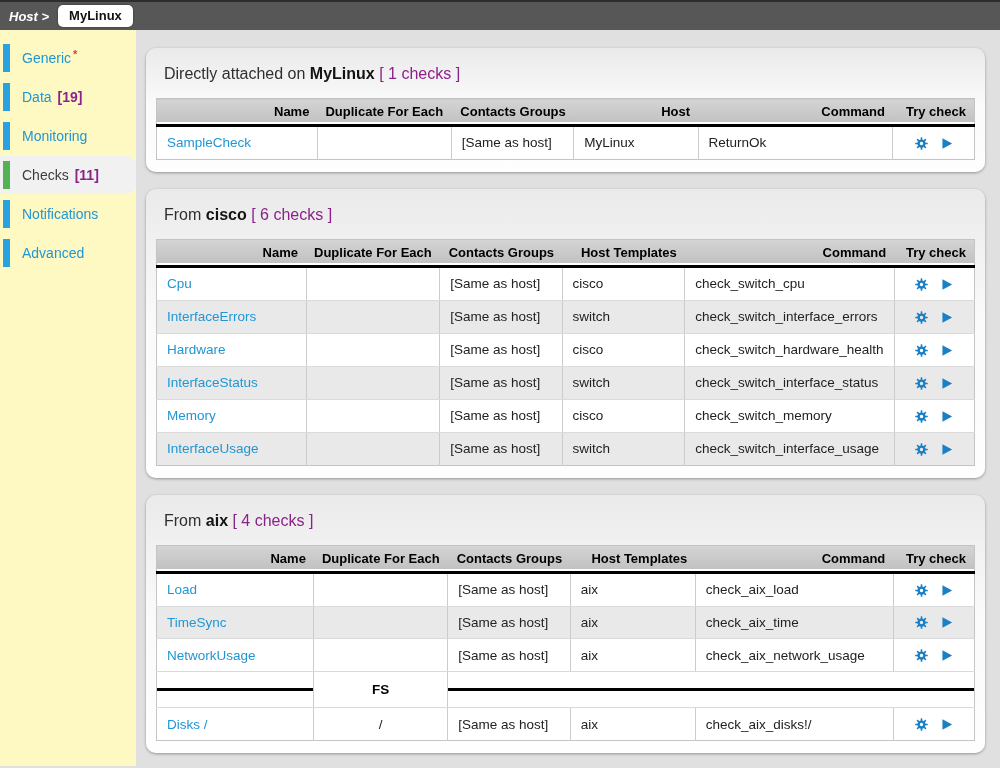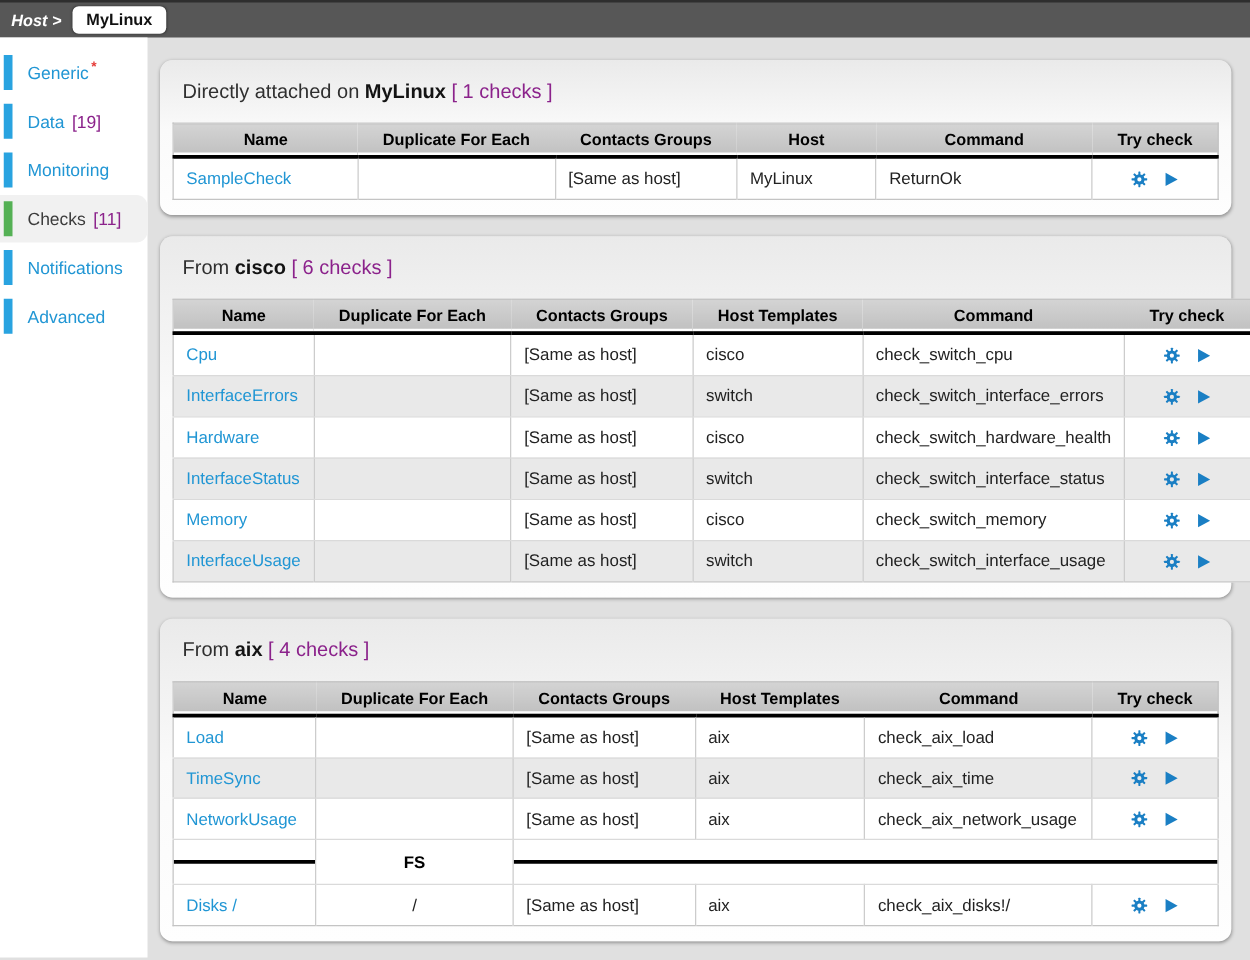--- a/index.html
+++ b/index.html
@@ -17,62 +17,62 @@
   }
   .crumb { color: #fff; font-weight: bold; font-size: 13px; font-style: italic; }
   .host-badge {
     background: #fff; color: #111; font-weight: bold; font-size: 13px;
     padding: 3px 11px 4px; border-radius: 5px; box-shadow: 0 0 2px rgba(0,0,0,.45);
     cursor: default;
   }
 
   
   .page { display: flex; height: 736px; }
-  .sidebar { width: 118px; background: #ffffff; padding-top: 9px; flex-shrink: 0; }
+  .sidebar { width: 136px; background: #fef9c3; padding-top: 9px; flex-shrink: 0; }
   .content { flex: 1; padding: 18px 15px 0 10px; overflow: hidden; }
 
   
   .sb-item {
     position: relative; height: 38px; margin-bottom: 1px;
     display: flex; align-items: center; padding-left: 22px;
     font-size: 14px; color: var(--accent-blue, #2196d4); cursor: pointer;
   }
   .sb-item .bar {
     position: absolute; left: 3px; top: 5px; bottom: 5px; width: 7px;
     background: var(--bar-blue, #29a3e0);
   }
   .sb-item.selected { background: #f1f1f1; border-radius: 0 9px 9px 0; }
   .sb-item.selected .bar { background: var(--selected-green, #55b155); }
   .sb-item.selected .sb-label { color: #3c3c3c; text-align: right; }
   .req {
     color: var(--required-red, #e53935); font-weight: bold; font-size: 11px;
     vertical-align: super; position: relative; top: -4px; margin-left: 2px;
   }
-  .sb-count { color: var(--count-purple, #8b228b); font-weight: normal; margin-left: 6px; }
+  .sb-count { color: var(--count-purple, #8b228b); font-weight: bold; margin-left: 6px; }
 
   
   .panel {
     background: linear-gradient(180deg, #eaeaea 0%, #fafafa 45%, #fefefe 100%);
     border-radius: 10px; box-shadow: 0 1px 3px rgba(0,0,0,.35);
     padding: 15px 10px 12px; margin-bottom: 17px;
   }
   .sec-title { margin: 2px 0 15px 8px; font-size: 16px; font-weight: 400; color: #2f2f2f; }
   .t-name { font-weight: 700; color: #131313; }
   .t-count { color: var(--count-purple, #8b228b); }
 
   
   table.checks {
     width: 100%; border-collapse: collapse; background: #fff;
     font-size: 13.5px; color: #222; border: 1px solid #c4c4c4;
   }
   thead th {
     background: linear-gradient(#d4d4d4, #c0c0c0);
-    font-weight: 700; color: #000; font-size: 13px; padding: 5px 20px;
+    font-weight: 700; color: #000; font-size: 13px; padding: 5px 8px;
     border-bottom: 3px solid #000; box-shadow: inset 0 -2px 0 #fff;
-    text-align: center; white-space: nowrap;
+    text-align: right; white-space: nowrap;
   }
   tbody td { padding: 8px 10px; border-right: 1px solid #ccc; border-bottom: 1px solid #dadada; }
   tbody td:last-child { border-right: none; }
   tbody tr:last-child td { border-bottom: none; }
   tbody tr:nth-child(even) { background: #e9e9e9; }
   tr.divider-row { background: #fff !important; padding-left: 46px; }
   tr.divider-row td { padding: 0; height: 36px; vertical-align: middle; }
   tr.divider-row hr { border: none; border-top: 3px solid #000; margin: 0; }
   .fs-label { display: block; font-weight: 700; text-align: center; font-size: 13.5px; color: #000; }
 

